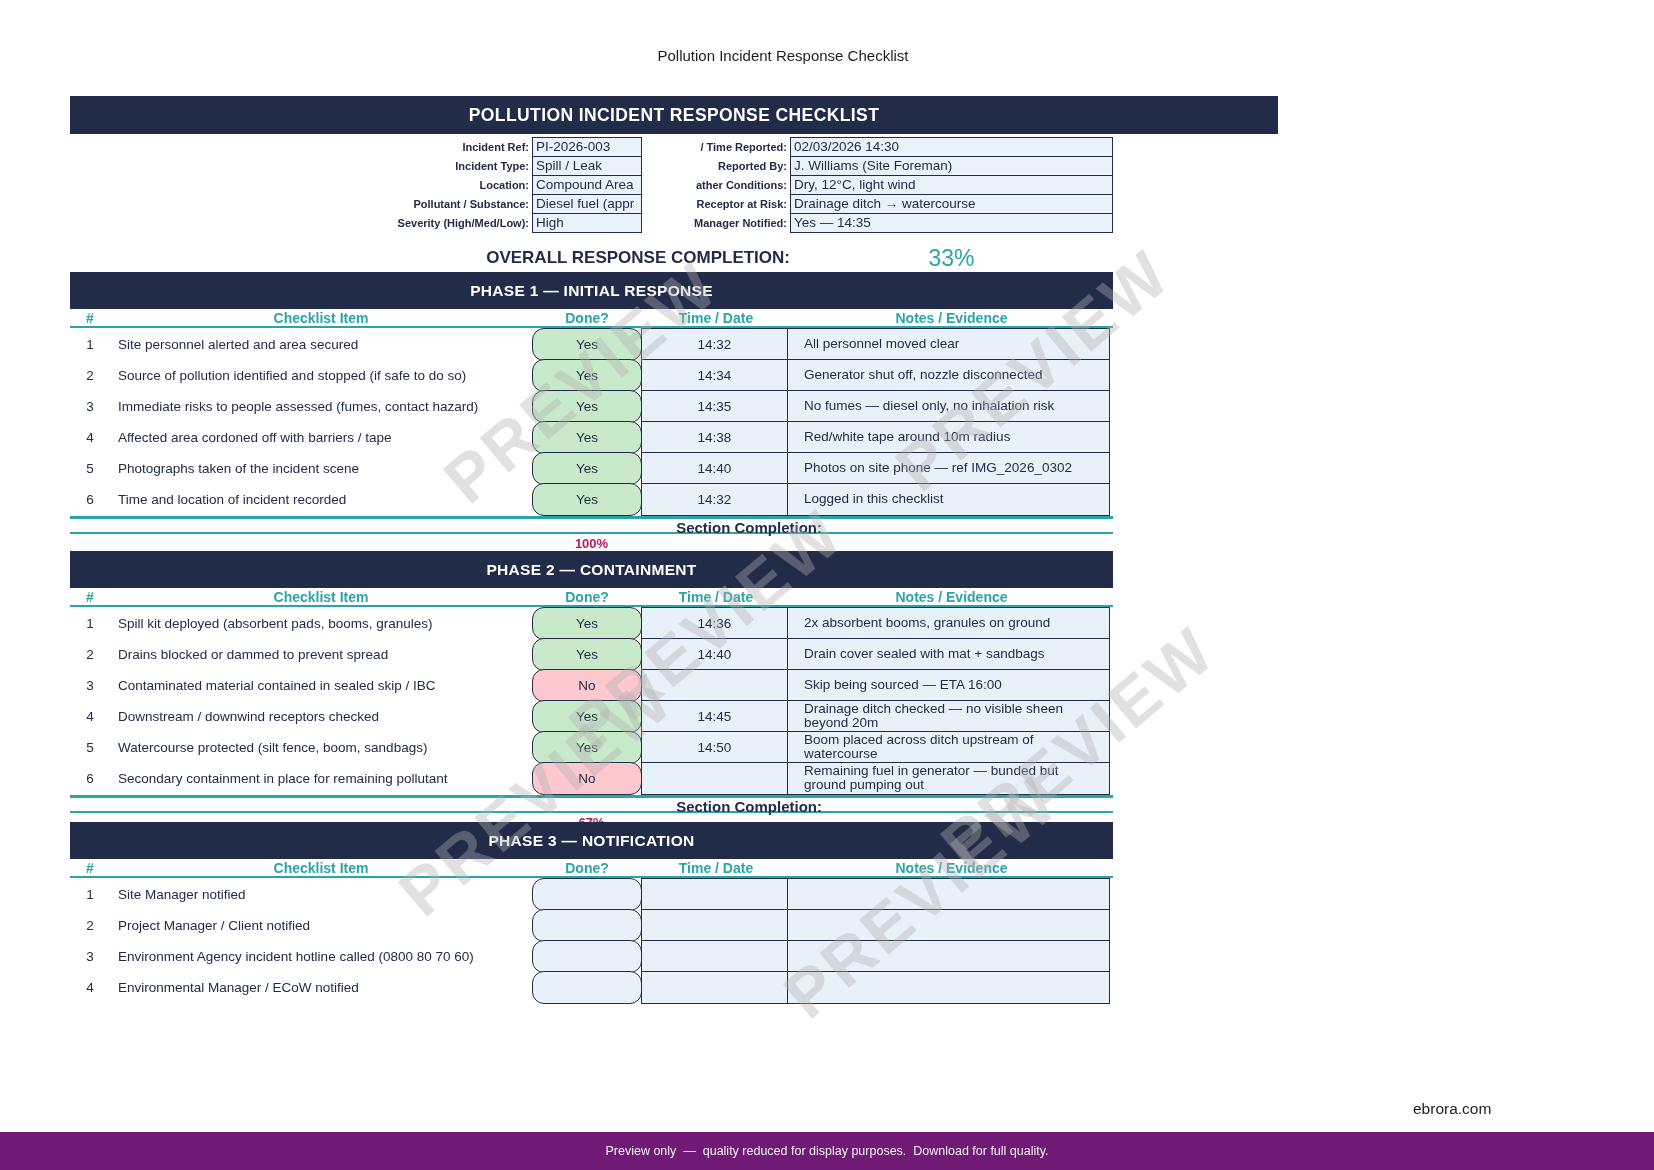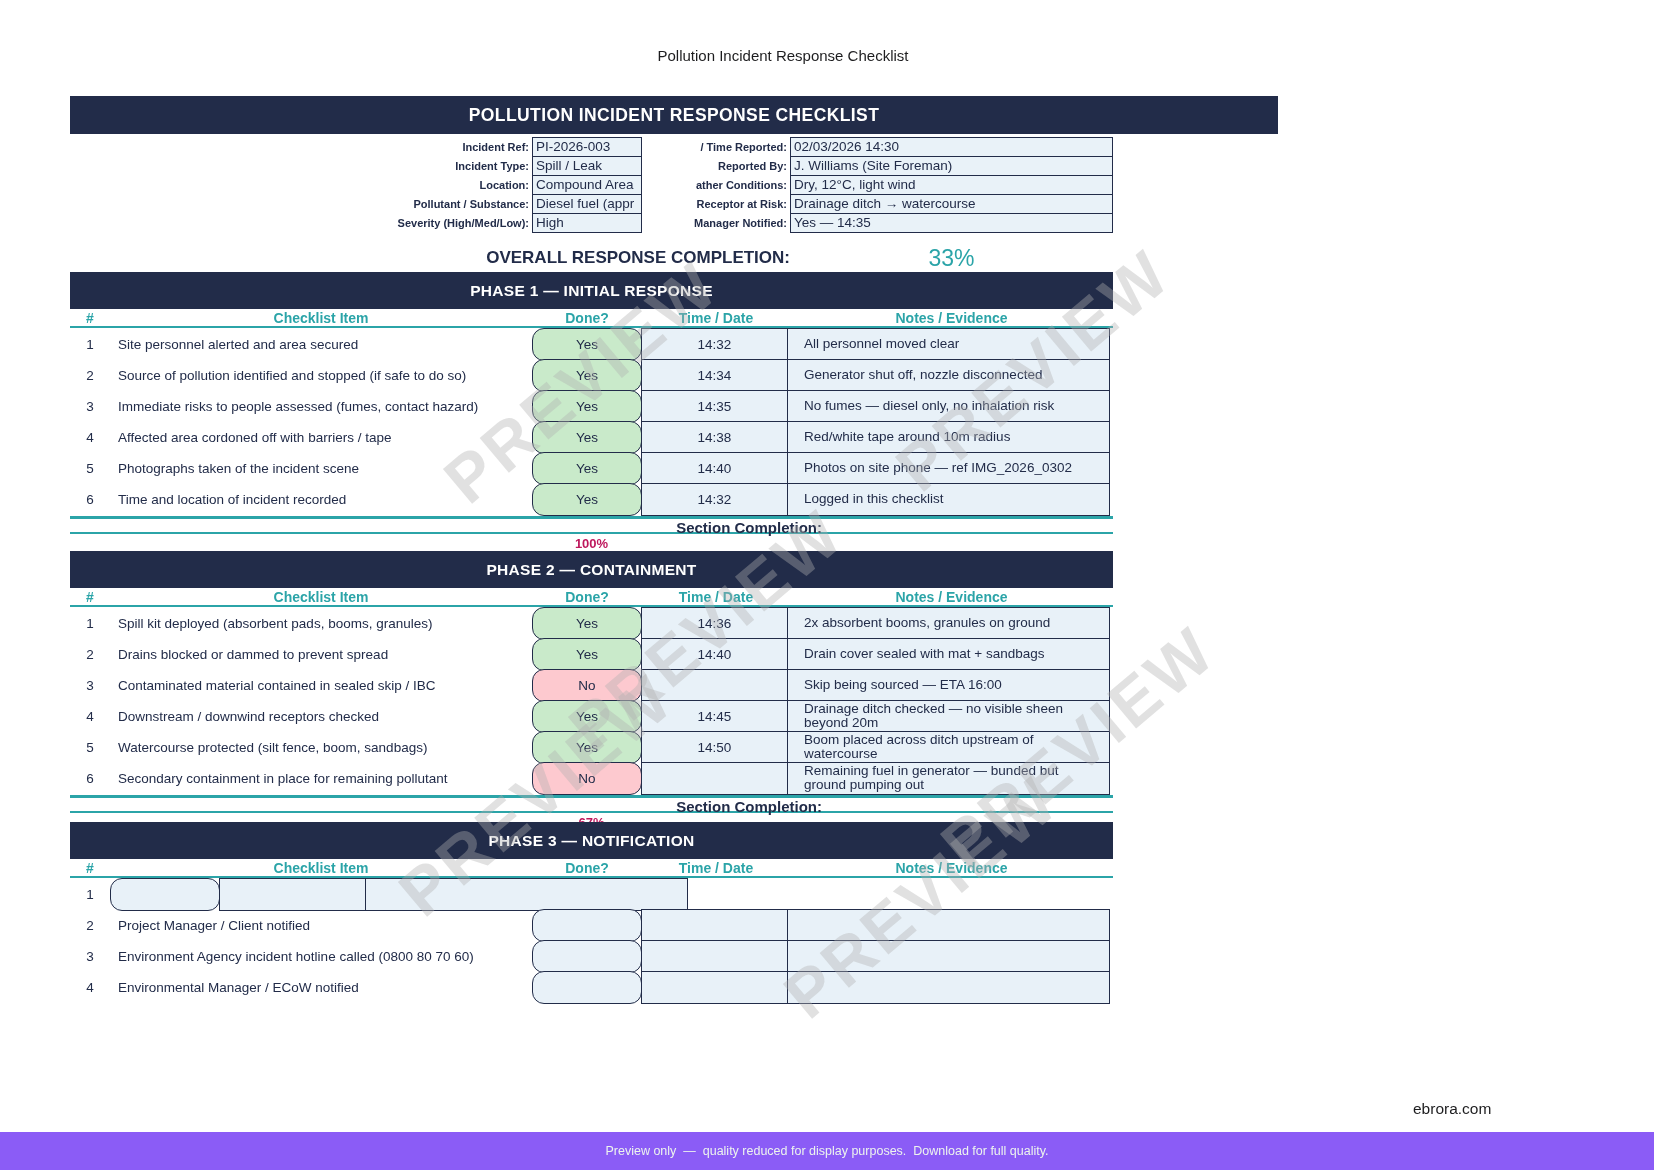--- a/index.html
+++ b/index.html
@@ -58,21 +58,21 @@
   #phase1 { top:272px; }
   #phase2 { top:551px; }
   #phase3 { top:822px; }
 
   .wm { position:absolute; z-index:5; pointer-events:none; white-space:nowrap;
         font-size:66px; font-weight:600; letter-spacing:4px; color:rgba(175,175,175,0.38);
         transform:rotate(-40deg); }
 
   .brand { position:absolute; top:1100px; left:1413px; font-size:15.5px; color:#1d1d1f; }
 
-  .preview-bar { position:absolute; left:0; top:1132px; width:1654px; height:38px; background:#8b5cf6;
+  .preview-bar { position:absolute; left:0; top:1132px; width:1654px; height:38px; background:#701a75;
                  color:#edf4ee; font-size:12.5px; display:flex; align-items:center; justify-content:center;
                  white-space:pre; }
 </style>
 </head>
 <body>
 
 <div class="page">
 
   <div class="doc-title">Pollution Incident Response Checklist</div>
 
@@ -247,20 +247,21 @@
     <div class="col-head">
       <div class="ch c-num">#</div>
       <div class="ch c-item">Checklist Item</div>
       <div class="ch c-done">Done?</div>
       <div class="ch c-time">Time / Date</div>
       <div class="ch c-notes">Notes / Evidence</div>
     </div>
     <div>
       <div class="trow">
         <div class="tnum">1</div>
+        <div class="titem">Site Manager notified</div>
         <div class="tcell tdone"></div>
         <div class="tcell ttime"></div>
         <div class="tcell tnotes"></div>
       </div>
       <div class="trow">
         <div class="tnum">2</div>
         <div class="titem">Project Manager / Client notified</div>
         <div class="tcell tdone"></div>
         <div class="tcell ttime"></div>
         <div class="tcell tnotes"></div>

